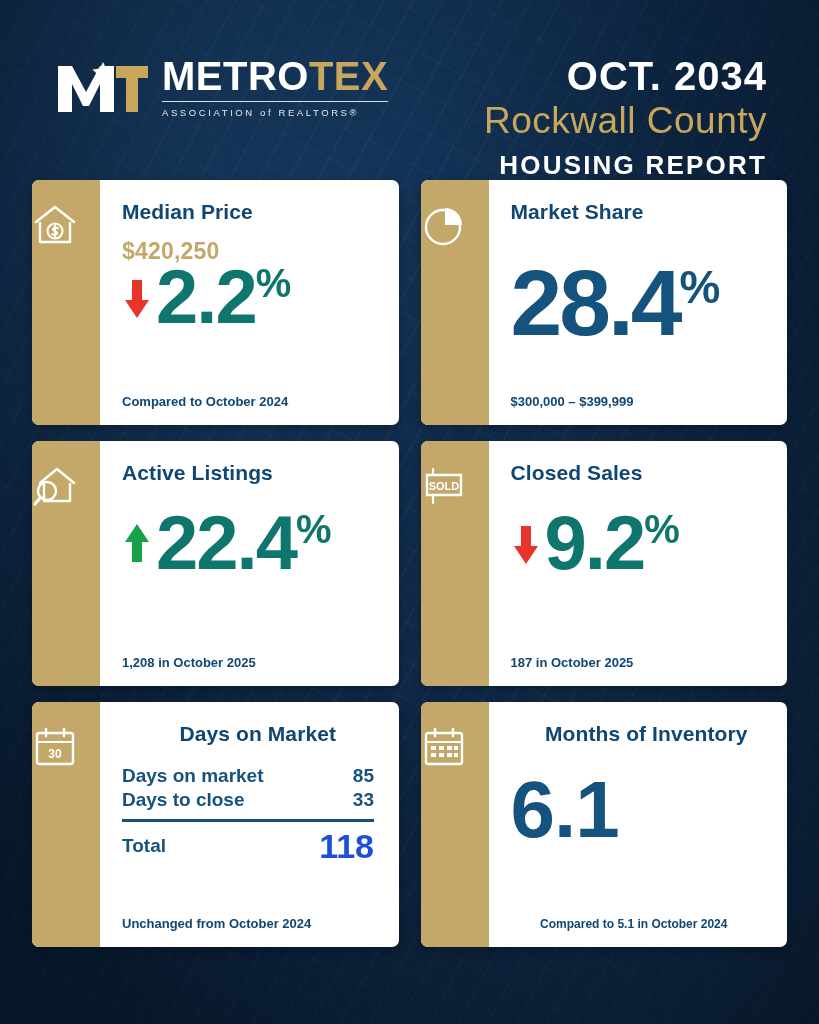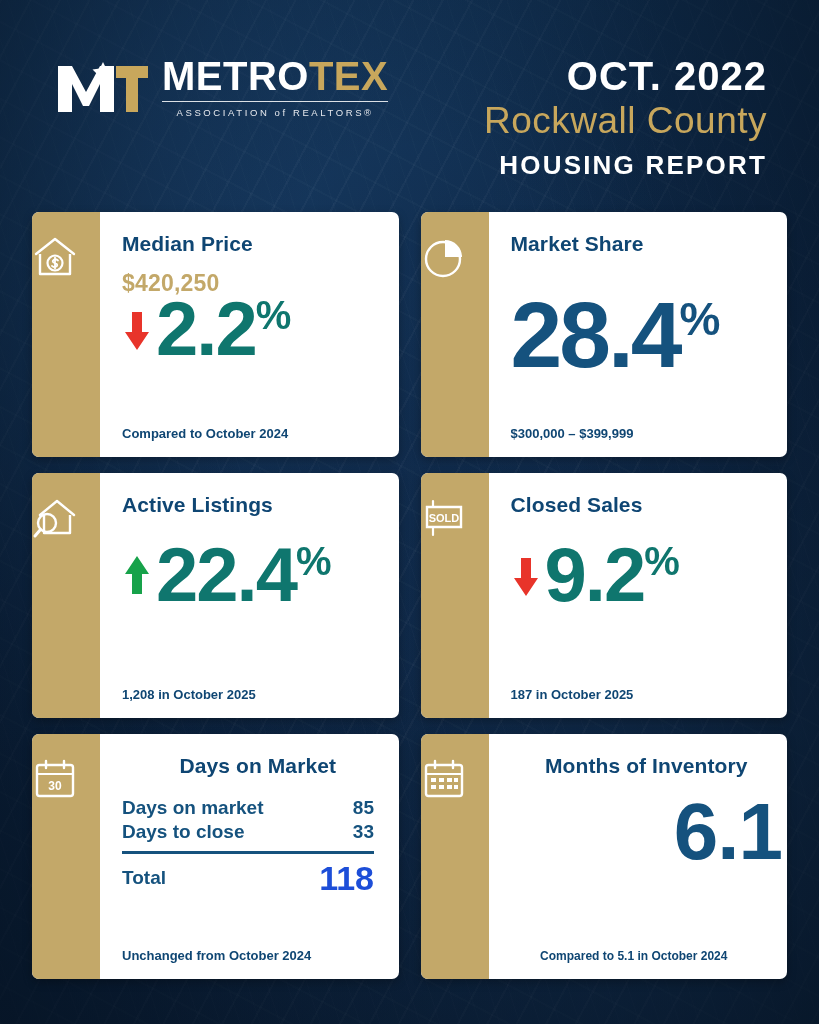--- a/index.html
+++ b/index.html
@@ -30,39 +30,39 @@
   }
   .vignette {
     position: absolute; inset: 0;
     background: radial-gradient(ellipse at 50% 40%, rgba(0,0,0,0) 30%, rgba(5,18,33,0.75) 100%);
     pointer-events: none;
   }
 
   
   .header {
     position: relative;
-    height: 212px;
+    height: 180px;
     padding: 44px 52px 0 56px;
     display: flex;
     justify-content: space-between;
     align-items: flex-start;
   }
   .logo-wrap { display: flex; align-items: center; gap: 14px; margin-top: 12px; }
   .logo-mark { position: relative; width: 92px; height: 54px; }
   .logo-mark svg { display: block; }
   .logo-text { display: flex; flex-direction: column; line-height: 1; }
   .logo-metrotex {
     font-size: 40px; font-weight: 700; letter-spacing: .5px;
     color: #ffffff; white-space: nowrap;
   }
   .logo-metrotex .tex { color: #c8a75c; }
   .logo-sub {
     margin-top: 6px;
     font-size: 9.5px; letter-spacing: 2.6px; color: #e6e9ee;
-    text-align: center; font-weight: 400; white-space: nowrap;
+    font-weight: 400; white-space: nowrap;
   }
   .logo-rule {
     height: 1px; background: #ffffff; opacity: .85; margin-top: 5px;
   }
   .title-block { text-align: right; margin-top: 10px; }
   .t-month {
     font-size: 40px; font-weight: 700; color: #ffffff; letter-spacing: 1px;
     line-height: 1.1;
   }
   .t-county {
@@ -168,22 +168,22 @@
   .dom-sep { height: 3px; background: #15527e; margin: 7px 0 6px 0; }
   .dom-total-label { color: #15527e; font-size: 19px; font-weight: 700; }
   .dom-total-value { color: #1d4ed8; font-size: 34px; font-weight: 700; line-height: 1; }
 
   .moi-num {
     color: #15527e;
     font-weight: 700;
     font-size: 80px;
     line-height: 1;
     letter-spacing: -1px;
-    text-align: right;
-    margin-top: 10px;
+    text-align: left;
+    margin-top: 20px;
   }
   .center-foot {
     position: absolute; left: 0; right: 8px; bottom: 16px;
     text-align: center;
     color: #0f4673; font-size: 12px; font-weight: 700;
   }
 </style>
 </head>
 <body>
 
@@ -202,21 +202,21 @@
         </svg>
       </div>
       <div class="logo-text">
         <div class="logo-metrotex"><span>METRO</span><span class="tex">TEX</span></div>
         <div class="logo-rule"></div>
         <div class="logo-sub">ASSOCIATION of REALTORS®</div>
       </div>
     </div>
 
     <div class="title-block">
-      <div class="t-month">OCT. 2022</div>
+      <div class="t-month">OCT. 2034</div>
       <div class="t-county">Rockwall County</div>
       <div class="t-report">HOUSING REPORT</div>
     </div>
   </div>
 
   <div class="grid">
 
     <div class="card">
       <div class="card-rail">
         <div class="icon-box">

